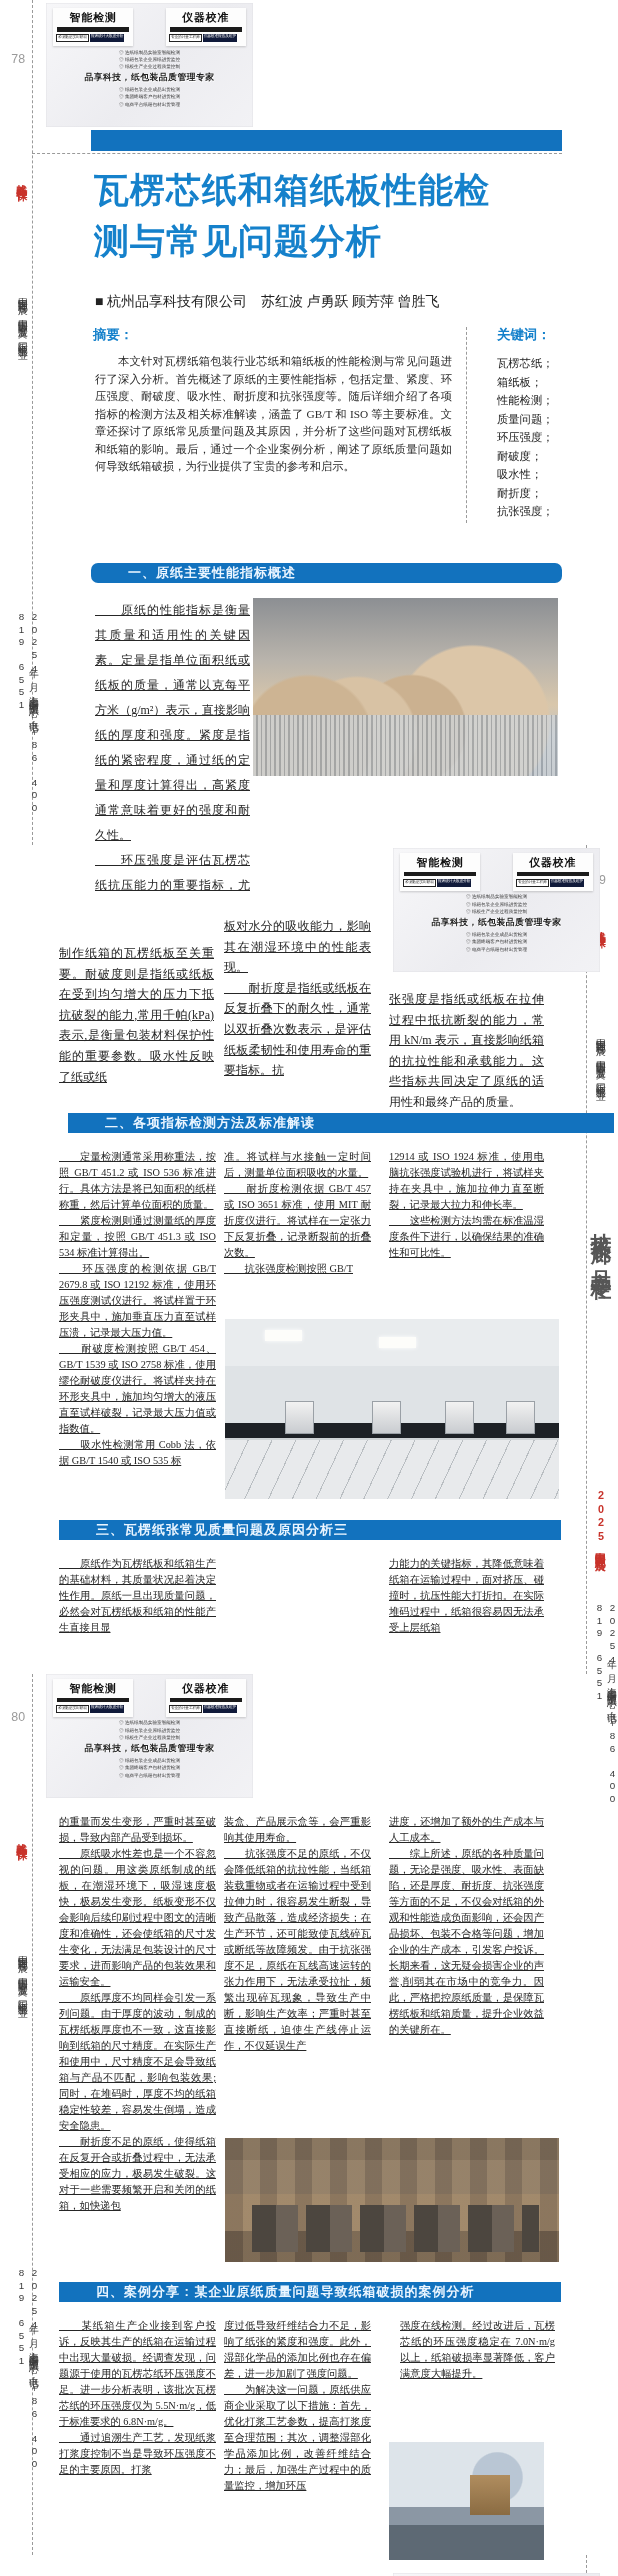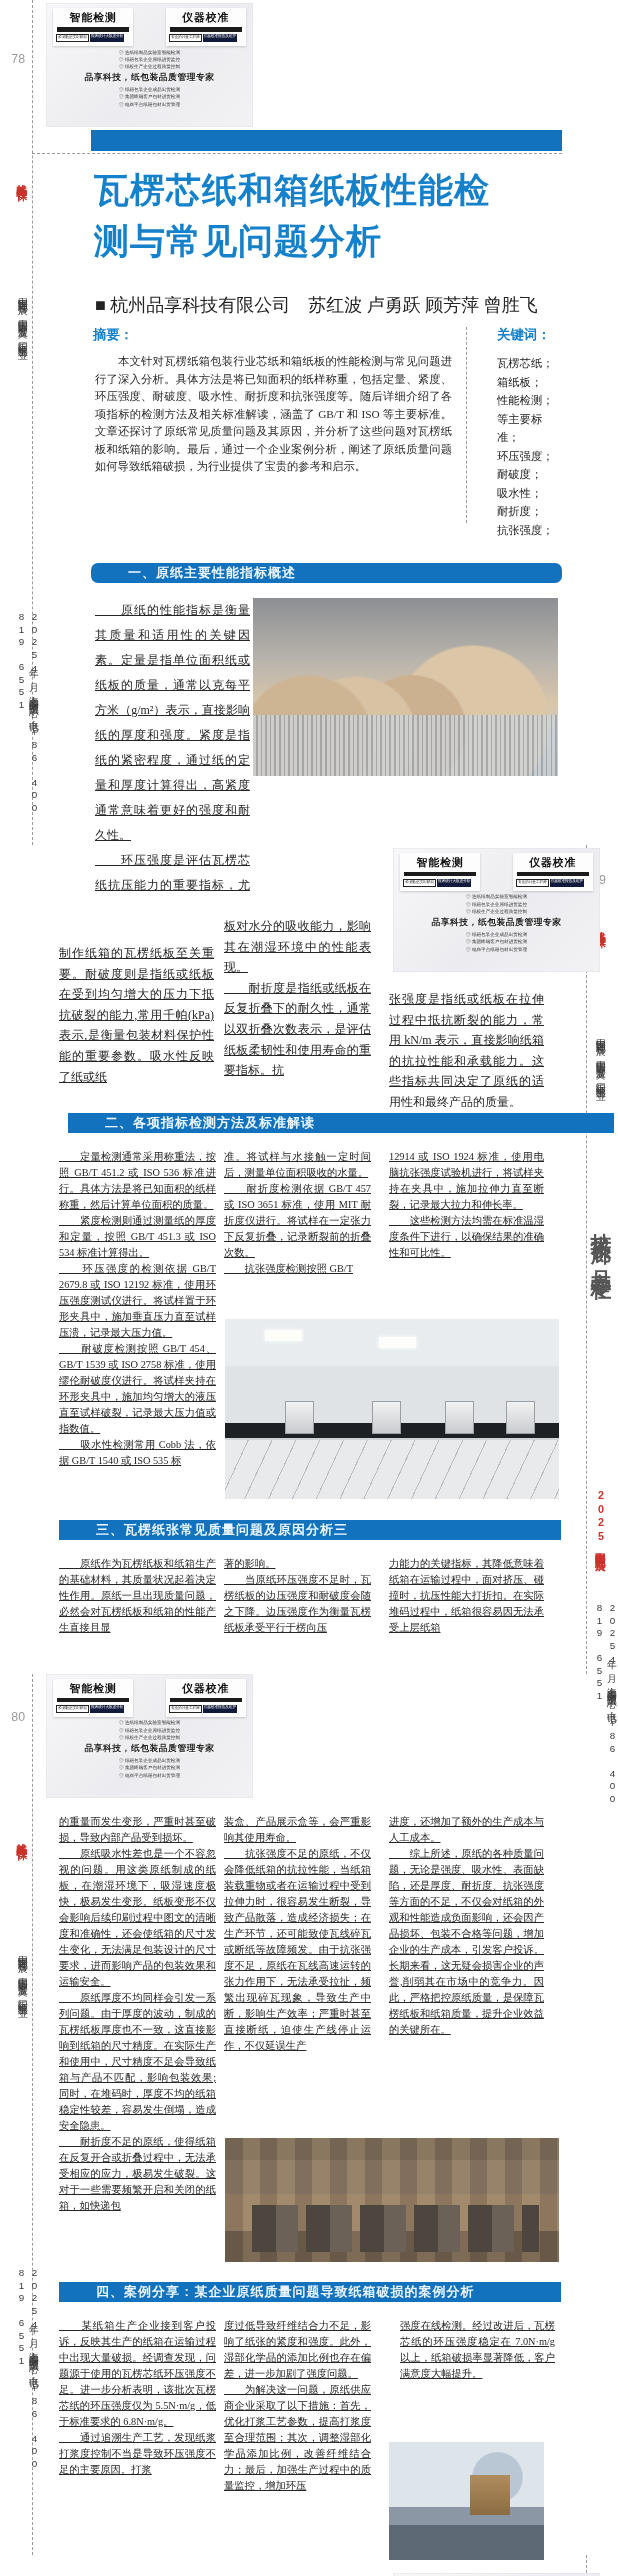--- a/index.html
+++ b/index.html
@@ -28,21 +28,21 @@
   .bannerad .bpill.w { border:0.5px solid #222; color:#222; background:#fff; }
   .bannerad .bpill.d { background:#101a3a; color:#fff; }
   .bannerad ul { list-style:none; text-align:center; margin-top:2.6px; }
   .bannerad li { font-size:4.6px; color:#333; line-height:7.2px; }
   .bannerad li::before { content:"◎ "; color:#555; }
   .bannerad .bslogan { text-align:center; font-size:8.8px; font-weight:bold; color:#222; margin:1.5px 0 1px 0; text-shadow:0 0 1.5px #fff,0.5px 0.5px 0 #fff,-0.5px -0.5px 0 #fff; letter-spacing:0.5px; }
 
   
   .topbar { position:absolute; left:91px; width:471px; height:20.6px; background:#1272BE; }
   .title { position:absolute; left:94px; font-family:"Liberation Sans", sans-serif; font-weight:bold; color:#1581CB; font-size:35px; line-height:52px; letter-spacing:1px; }
-  .authors { position:absolute; left:95px; font-size:18px; color:#222; }
+  .authors { position:absolute; left:95px; font-size:14px; color:#222; }
   .lbl { position:absolute; font-family:"Liberation Sans", sans-serif; font-weight:bold; color:#1581CB; font-size:13.4px; }
   .abstract { position:absolute; left:95px; top:353px; width:357px; font-size:11.3px; line-height:17.5px; text-align:justify; }
   .kwlist { position:absolute; left:497px; top:354px; width:67px; }
   .kwlist div { font-size:11.3px; line-height:18.5px; color:#222; }
 
   .sechdr { position:absolute; left:91px; width:471px; height:19.6px; background:#1272BE; color:#EAF5FF; font-family:"Liberation Sans", sans-serif; font-weight:bold; font-size:13px; line-height:19.6px; padding-left:37px; letter-spacing:1px; }
   .col { position:absolute; font-size:10.3px; line-height:16px; text-align:justify; white-space:pre-line; overflow:hidden; color:#262626;text-decoration:underline; }
   .col-lg { font-size:12px; line-height:25px; }
   .col-md { font-size:12px; line-height:20.6px; }
 
@@ -121,27 +121,27 @@
     </ul>
   </div>
 
   <div class="topbar" style="top:130px;"></div>
   <div class="title" style="top:164px;">瓦楞芯纸和箱纸板性能检</div>
   <div class="title" style="top:215px;">测与常见问题分析</div>
   <div class="authors" style="top:293px;">■ 杭州品享科技有限公司　苏红波 卢勇跃 顾芳萍 曾胜飞</div>
 
   <div class="lbl" style="left:93px; top:326px;">摘要：</div>
   <div class="lbl" style="left:497px; top:326px;">关键词：</div>
-  <div class="abstract">　　本文针对瓦楞纸箱包装行业芯纸和箱纸板的性能检测与常见问题进行了深入分析。具体方法是将已知面积的纸样称重，包括定量、紧度、环压强度、耐破度、吸水性、耐折度和抗张强度等。随后详细介绍了各项指标的检测方法及相关标准解读，涵盖了 GB/T 和 ISO 等主要标准。文章还探讨了原纸常见质量问题及其原因，并分析了这些问题对瓦楞纸板和纸箱的影响。最后，通过一个企业案例分析，阐述了原纸质量问题如何导致纸箱破损，为行业提供了宝贵的参考和启示。</div>
+  <div class="abstract">　　本文针对瓦楞纸箱包装行业芯纸和箱纸板的性能检测与常见问题进行了深入分析。首先概述了原纸的主要性能指标，包括定量、紧度、环压强度、耐破度、吸水性、耐折度和抗张强度等。随后详细介绍了各项指标的检测方法及相关标准解读，涵盖了 GB/T 和 ISO 等主要标准。文章还探讨了原纸常见质量问题及其原因，并分析了这些问题对瓦楞纸板和纸箱的影响。最后，通过一个企业案例分析，阐述了原纸质量问题如何导致纸箱破损，为行业提供了宝贵的参考和启示。</div>
   <div class="dashv" style="left:466px; top:327px; height:196px;"></div>
   <div class="kwlist">
     <div>瓦楞芯纸；</div>
     <div>箱纸板；</div>
     <div>性能检测；</div>
-    <div>等主要标准；</div>
+    <div>质量问题；</div>
     <div>环压强度；</div>
     <div>耐破度；</div>
     <div>吸水性；</div>
     <div>耐折度；</div>
     <div>抗张强度；</div>
   </div>
 
   <div class="sechdr" style="top:563px;border-radius:7px;">一、原纸主要性能指标概述</div>
   <div class="col col-lg" style="left:95px; top:598px; width:155px; height:299px;">　　原纸的性能指标是衡量其质量和适用性的关键因素。定量是指单位面积纸或纸板的质量，通常以克每平方米（g/m²）表示，直接影响纸的厚度和强度。紧度是指纸的紧密程度，通过纸的定量和厚度计算得出，高紧度通常意味着更好的强度和耐久性。
 　　环压强度是评估瓦楞芯纸抗压能力的重要指标，尤其对</div>
@@ -207,22 +207,20 @@
     <div class="lamp" style="left:46%; top:10%;"></div>
     <div class="inst" style="left:18%;"></div>
     <div class="inst" style="left:44%;"></div>
     <div class="inst" style="left:66%;"></div>
     <div class="inst" style="left:84%;"></div>
     <div class="floor"></div>
   </div>
 
   <div class="sechdr" style="top:1520px; left:59px; width:502px;">三、瓦楞纸张常见质量问题及原因分析三</div>
   <div class="col" style="left:59px; top:1556px; width:157px; height:103px;">　　原纸作为瓦楞纸板和纸箱生产的基础材料，其质量状况起着决定性作用。原纸一旦出现质量问题，必然会对瓦楞纸板和纸箱的性能产生直接且显</div>
-  <div class="col" style="left:224px; top:1556px; width:147px; height:103px;">著的影响。
-　　当原纸环压强度不足时，瓦楞纸板的边压强度和耐破度会随之下降。边压强度作为衡量瓦楞纸板承受平行于楞向压</div>
   <div class="col" style="left:389px; top:1556px; width:155px; height:116px;">力能力的关键指标，其降低意味着纸箱在运输过程中，面对挤压、碰撞时，抗压性能大打折扣。在实际堆码过程中，纸箱很容易因无法承受上层纸箱</div>
 
   <div class="abs pagenum" style="left:11.3px; top:1710px;">80</div>
   <div class="abs vtext sb-red" style="left:15.5px; top:1834px; height:103px;">战略合作伙伴</div>
   <div class="abs vtext sb-black" style="left:16px; top:1947px; height:309px;">中国国际瓦楞展　中国国际彩盒展　《国际纸板工业》</div>
   <div class="abs vtext sb-black" style="left:16px; top:2267px; height:232px;">2025年4月　上海新国际博览中心　电话：+86 400 819 6551</div>
 
   <div class="bannerad" style="left:46px; top:1674px;">
     <div class="cards">
       <div class="bcard">

